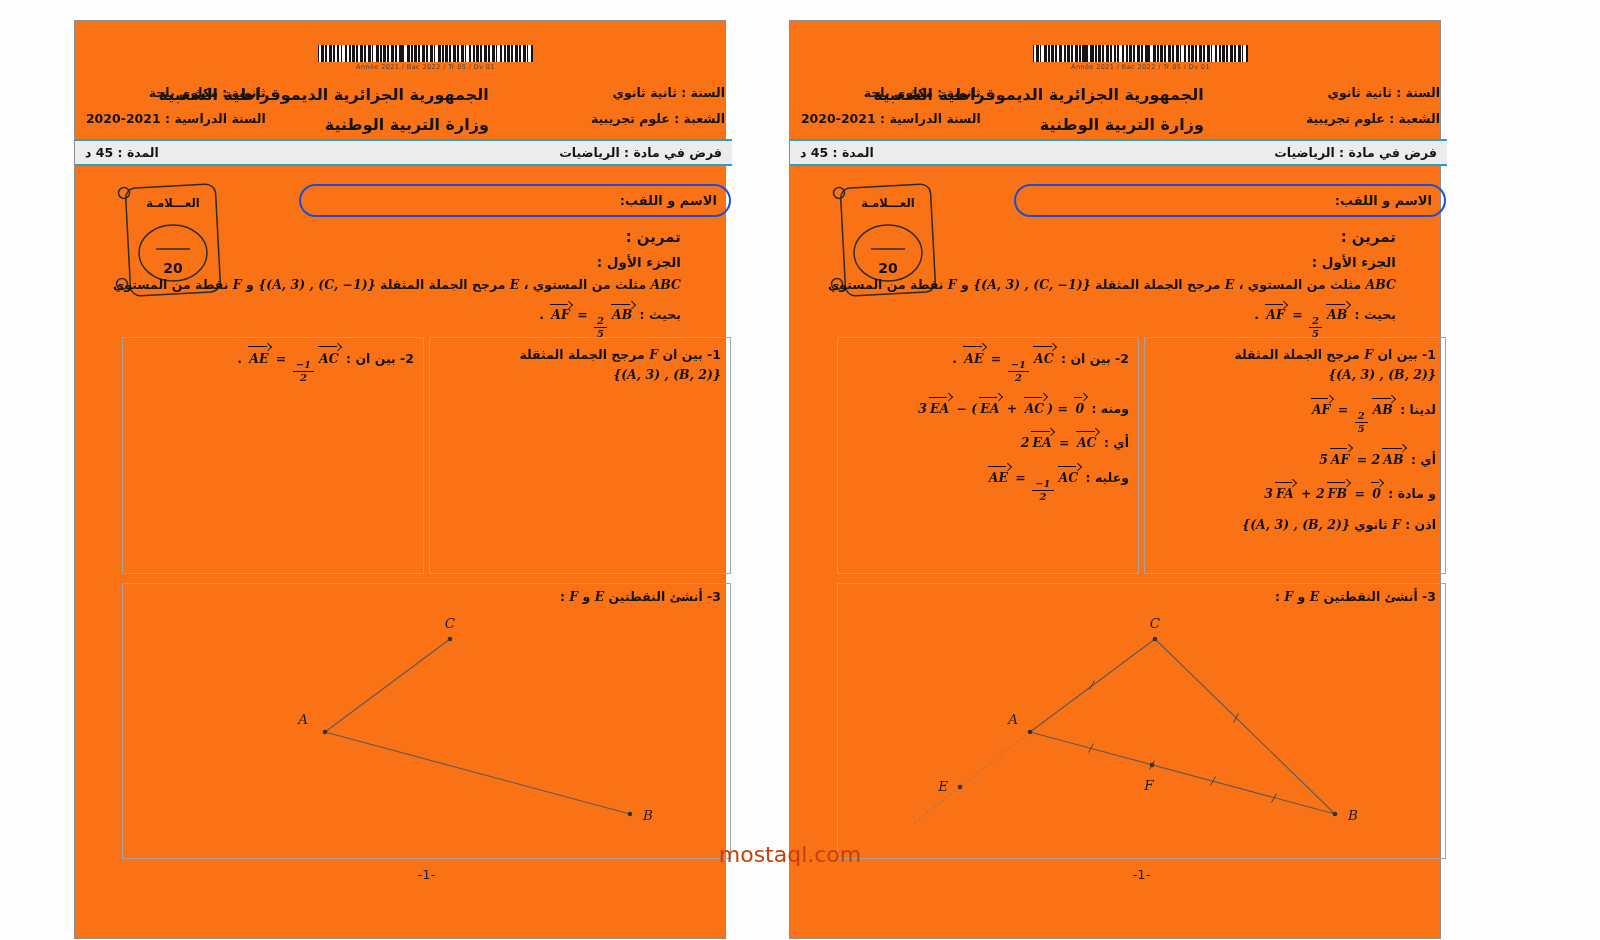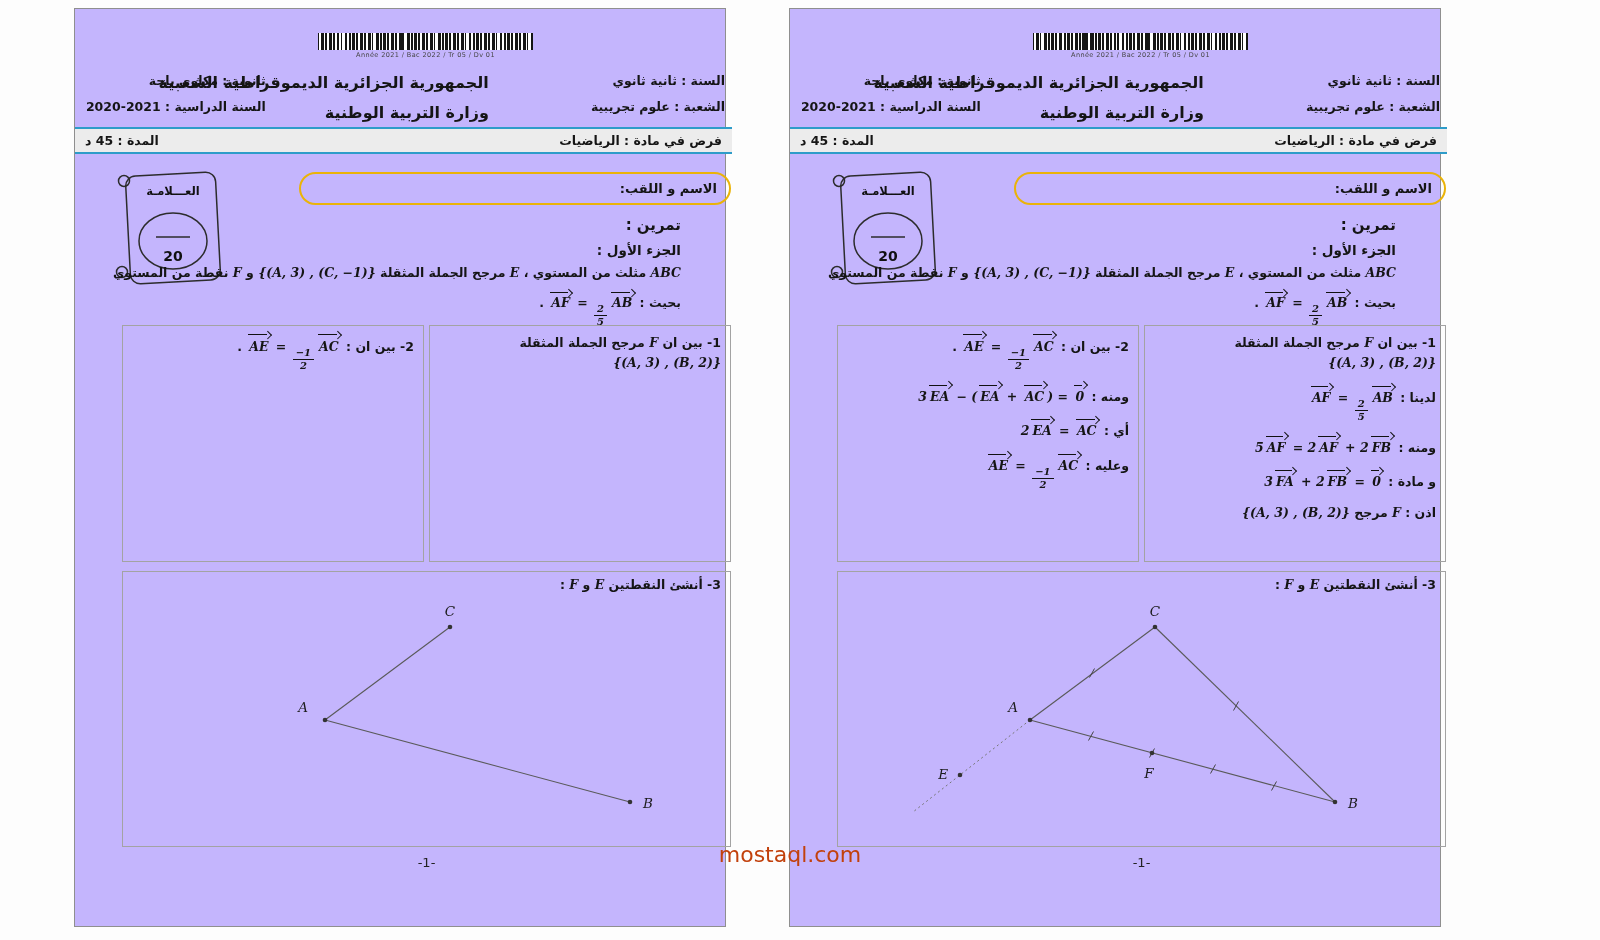--- a/index.html
+++ b/index.html
@@ -1,19 +1,19 @@
 <!DOCTYPE html>
 <html lang="ar"><head>
 <meta charset="utf-8">
 <style>
   html,body{margin:0;padding:0}
   body{width:1600px;height:940px;position:relative;background:#fdfdfd;overflow:hidden;
        font-family:"DejaVu Sans",sans-serif;color:#151515}
 
-  .page{position:absolute;top:8px;width:652px;height:919px;background:#c4b5fd;
+  .page{position:absolute;top:20px;width:652px;height:919px;background:#f97316;
         border:1px solid #8f8f8f;box-sizing:border-box}
   #page1{left:74px}
   #page2{left:789px}
 
   
   .bwrap{position:absolute;top:24px;left:243px;width:215px;text-align:center}
   .bars{height:17px;background:repeating-linear-gradient(90deg,
         #151515 0 1.5px,#fff 1.5px 3px,#151515 3px 6px,#fff 6px 7px,
         #151515 7px 8.5px,#fff 8.5px 11px,#151515 11px 14px,#fff 14px 15.5px)}
   .bcap{font-size:6.5px;color:#444;letter-spacing:.4px;margin-top:1px;white-space:nowrap}
@@ -34,21 +34,21 @@
 
   
   .scroll{position:absolute;top:158px;left:36px;width:116px;height:122px}
   .scroll svg{width:100%;height:100%}
   .sc-stroke{fill:none;stroke:#2c2c2c;stroke-width:1.5}
   .sc-label{font-size:11.5px;font-weight:bold;font-family:"DejaVu Sans",sans-serif;fill:#111}
   .sc-val{font-size:14px;font-weight:bold;font-family:"DejaVu Sans",sans-serif;fill:#111}
 
   
   .name-row{position:absolute;top:163px;left:224px;width:432px;height:33px;
-       border:2px solid #eab308;border-radius:17px;box-sizing:border-box;direction:rtl;
+       border:2px solid #1d4ed8;border-radius:17px;box-sizing:border-box;direction:rtl;
        display:flex;align-items:center;padding:0 12px;font-size:13px;font-weight:700}
 
   .h-ex{position:absolute;top:207px;right:44px;font-size:15px;font-weight:700;
         direction:rtl}
   .h-part{position:absolute;top:233px;right:44px;font-size:13.5px;font-weight:700;
         direction:rtl}
 
   .stmt{position:absolute;right:44px;left:24px;direction:rtl;text-align:right;font-size:12.5px}
   .stmt1{top:256px}
   .stmt2{top:282px}
@@ -215,23 +215,23 @@
   <div class="h-ex">تمرين :</div>
   <div class="h-part">الجزء الأول :</div>
 
   <div class="stmt stmt1"><span class="mrun" dir="ltr"><span class="mm">ABC</span></span><span class="mar" dir="rtl"> مثلث من المستوي ، </span><span class="mrun" dir="ltr"><span class="mm">E</span></span><span class="mar" dir="rtl"> مرجح الجملة المثقلة </span><span class="mrun" dir="ltr"><span class="mm">{(A, 3) , (C, −1)}</span></span><span class="mar" dir="rtl"> و </span><span class="mrun" dir="ltr"><span class="mm">F</span></span><span class="mar" dir="rtl"> نقطة من المستوي </span></div>
   <div class="stmt stmt2"><span class="mar" dir="rtl">بحيث :  </span><span class="mrun" dir="ltr"><span class="mm vec">AF</span><span class="mm"> = </span><span class="frac"><span class="fn">2</span><span class="fd">5</span></span><span class="mm vec">AB</span></span><span class="mar" dir="rtl">  .</span></div>
 
   <div class="boxes">
     <div class="abox">
       <div class="btitle"><span class="mar" dir="rtl">1- بين ان </span><span class="mrun" dir="ltr"><span class="mm">F</span></span><span class="mar" dir="rtl"> مرجح الجملة المثقلة </span><span class="mrun" dir="ltr"><span class="mm">{(A, 3) , (B, 2)}</span></span></div>
       <div class="eqrow"><span class="mar" dir="rtl">لدينا : </span><span class="mrun" dir="ltr"><span class="mm vec">AF</span><span class="mm"> = </span><span class="frac"><span class="fn">2</span><span class="fd">5</span></span><span class="mm vec">AB</span></span></div>
-      <div class="eqrow"><span class="mar" dir="rtl">ومنه : </span><span class="mrun" dir="ltr"><span class="mm">5</span><span class="mm vec">AF</span><span class="mm"> = 2</span><span class="mm vec">AF</span><span class="mm"> + 2</span><span class="mm vec">FB</span></span></div>
+      <div class="eqrow"><span class="mar" dir="rtl">أي : </span><span class="mrun" dir="ltr"><span class="mm">5</span><span class="mm vec">AF</span><span class="mm"> = 2</span><span class="mm vec">AB</span></span></div>
       <div class="eqrow"><span class="mar" dir="rtl">و مادة : </span><span class="mrun" dir="ltr"><span class="mm">3</span><span class="mm vec">FA</span><span class="mm"> + 2</span><span class="mm vec">FB</span><span class="mm"> = </span><span class="mm vec">0</span></span></div>
-      <div class="eqrow"><span class="mar" dir="rtl">اذن : </span><span class="mrun" dir="ltr"><span class="mm">F</span></span><span class="mar" dir="rtl"> مرجح </span><span class="mrun" dir="ltr"><span class="mm">{(A, 3) , (B, 2)}</span></span></div>
+      <div class="eqrow"><span class="mar" dir="rtl">اذن : </span><span class="mrun" dir="ltr"><span class="mm">F</span></span><span class="mar" dir="rtl"> ثانوي </span><span class="mrun" dir="ltr"><span class="mm">{(A, 3) , (B, 2)}</span></span></div>
     </div>
     <div class="abox">
       <div class="btitle"><span class="mar" dir="rtl">2- بين ان : </span><span class="mrun" dir="ltr"><span class="mm vec">AE</span><span class="mm"> = </span><span class="frac"><span class="fn">−1</span><span class="fd">2</span></span><span class="mm vec">AC</span></span><span class="mar" dir="rtl"> .</span></div>
       <div class="eqrow"><span class="mar" dir="rtl">ومنه : </span><span class="mrun" dir="ltr"><span class="mm">3</span><span class="mm vec">EA</span><span class="mm"> − (</span><span class="mm vec">EA</span><span class="mm"> + </span><span class="mm vec">AC</span><span class="mm">) = </span><span class="mm vec">0</span></span></div>
       <div class="eqrow"><span class="mar" dir="rtl">أي : </span><span class="mrun" dir="ltr"><span class="mm">2</span><span class="mm vec">EA</span><span class="mm"> = </span><span class="mm vec">AC</span></span></div>
       <div class="eqrow"><span class="mar" dir="rtl">وعليه : </span><span class="mrun" dir="ltr"><span class="mm vec">AE</span><span class="mm"> = </span><span class="frac"><span class="fn">−1</span><span class="fd">2</span></span><span class="mm vec">AC</span></span></div>
     </div>
   </div>
 
   <div class="figbox">

